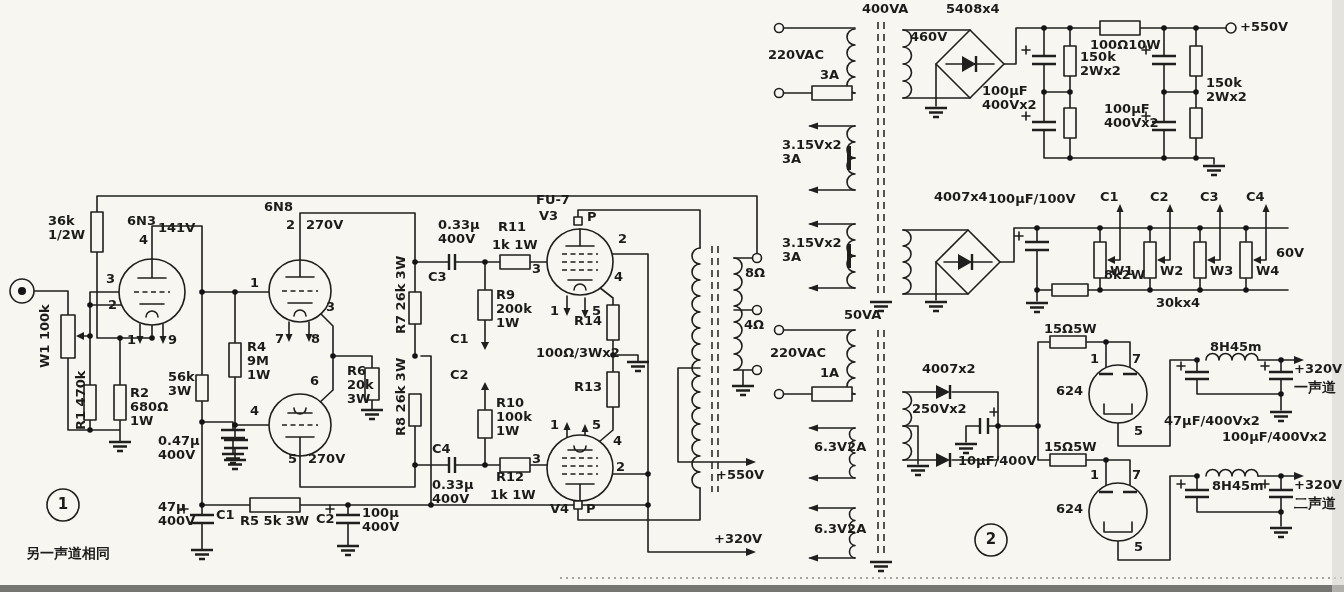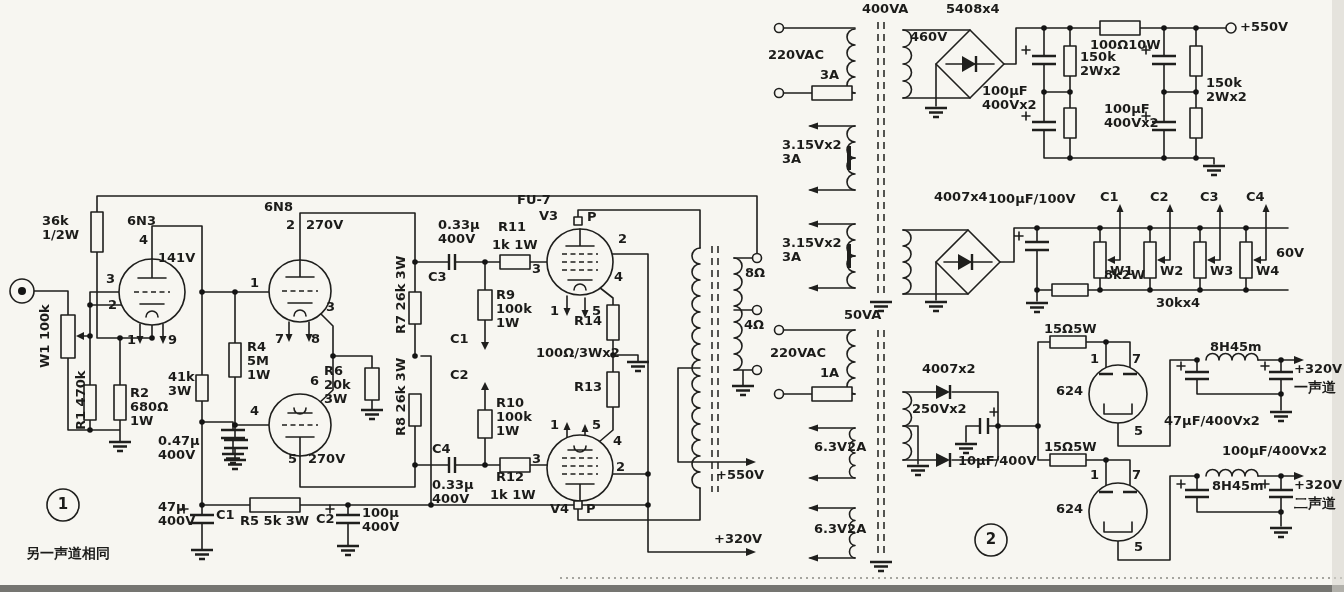--- a/index.html
+++ b/index.html
@@ -356,85 +356,85 @@
         <polygon class="ah" points="1304,476 1294,472 1294,480"></polygon>
   </g>
 
   <g>
     <line x1="560" y1="578" x2="1344" y2="578" stroke="#8a8a84" stroke-width="1.5" stroke-dasharray="2,4"></line>
     <rect x="0" y="585" width="1344" height="7" fill="#4a4a46" opacity="0.75"></rect>
     <rect x="1332" y="0" width="12" height="592" fill="#d8d7d1" opacity="0.6"></rect>
   </g>
 </svg>
 
-<i class="lb" style="left:42px;top:214px">36k
+<i class="lb" style="left:48px;top:214px">36k
 1/2W</i>
 <i class="lb" style="left:127px;top:214px">6N3</i>
 <i class="lb" style="left:139px;top:233px">4</i>
-<i class="lb" style="left:158px;top:251px">141V</i>
+<i class="lb" style="left:158px;top:221px">141V</i>
 <i class="lb" style="left:106px;top:272px">3</i>
 <i class="lb" style="left:108px;top:298px">2</i>
 <i class="lb" style="left:127px;top:333px">1</i>
 <i class="lb" style="left:168px;top:333px">9</i>
 <i class="lb v" style="left:38px;top:368px">W1 100k</i>
 <i class="lb v" style="left:74px;top:430px">R1 470k</i>
 <i class="lb" style="left:130px;top:386px">R2
 680Ω
 1W</i>
-<i class="lb" style="left:168px;top:370px">41k
+<i class="lb" style="left:168px;top:370px">56k
 3W</i>
 <i class="lb" style="left:158px;top:434px">0.47µ
 400V</i>
 <i class="lb" style="left:158px;top:500px">47µ
 400V</i>
 <i class="lb" style="left:216px;top:508px">C1</i>
 <i class="lb badge" style="left:54px;top:497px">1</i>
 <i class="lb cn" style="left:26px;top:546px">另一声道相同</i>
 <i class="lb" style="left:247px;top:340px">R4
-5M
+9M
 1W</i>
 <i class="lb" style="left:264px;top:200px">6N8</i>
 <i class="lb" style="left:286px;top:218px">2</i>
 <i class="lb" style="left:306px;top:218px">270V</i>
 <i class="lb" style="left:250px;top:276px">1</i>
 <i class="lb" style="left:326px;top:300px">3</i>
 <i class="lb" style="left:275px;top:332px">7</i>
 <i class="lb" style="left:311px;top:332px">8</i>
 <i class="lb" style="left:250px;top:404px">4</i>
 <i class="lb" style="left:310px;top:374px">6</i>
 <i class="lb" style="left:288px;top:452px">5</i>
 <i class="lb" style="left:308px;top:452px">270V</i>
-<i class="lb" style="left:324px;top:364px">R6
+<i class="lb" style="left:347px;top:364px">R6
 20k
 3W</i>
 <i class="lb" style="left:240px;top:514px">R5 5k 3W</i>
 <i class="lb" style="left:316px;top:512px">C2</i>
 <i class="lb" style="left:362px;top:506px">100µ
 400V</i>
 <i class="lb v" style="left:394px;top:334px">R7 26k 3W</i>
 <i class="lb v" style="left:394px;top:436px">R8 26k 3W</i>
 <i class="lb" style="left:428px;top:270px">C3</i>
 <i class="lb" style="left:438px;top:218px">0.33µ
 400V</i>
 <i class="lb" style="left:432px;top:442px">C4</i>
 <i class="lb" style="left:432px;top:478px">0.33µ
 400V</i>
 <i class="lb" style="left:496px;top:288px">R9
-100k
+200k
 1W</i>
 <i class="lb" style="left:450px;top:332px">C1</i>
 <i class="lb" style="left:450px;top:368px">C2</i>
 <i class="lb" style="left:496px;top:396px">R10
 100k
 1W</i>
 <i class="lb" style="left:498px;top:220px">R11</i>
 <i class="lb" style="left:492px;top:238px">1k 1W</i>
 <i class="lb" style="left:496px;top:470px">R12</i>
 <i class="lb" style="left:490px;top:488px">1k 1W</i>
-<i class="lb" style="left:517px;top:193px">FU-7</i>
+<i class="lb" style="left:536px;top:193px">FU-7</i>
 <i class="lb" style="left:539px;top:209px">V3</i>
 <i class="lb" style="left:587px;top:210px">P</i>
 <i class="lb" style="left:618px;top:232px">2</i>
 <i class="lb" style="left:532px;top:262px">3</i>
 <i class="lb" style="left:550px;top:304px">1</i>
 <i class="lb" style="left:592px;top:304px">5</i>
 <i class="lb" style="left:614px;top:270px">4</i>
 <i class="lb" style="left:574px;top:314px">R14</i>
 <i class="lb" style="left:536px;top:346px">100Ω/3Wx2</i>
 <i class="lb" style="left:574px;top:380px">R13</i>
@@ -496,19 +496,19 @@
 <i class="lb" style="left:1210px;top:340px">8H45m</i>
 <i class="lb" style="left:1164px;top:414px">47µF/400Vx2</i>
 <i class="lb" style="left:1294px;top:362px">+320V</i>
 <i class="lb cn" style="left:1294px;top:380px">一声道</i>
 <i class="lb" style="left:1044px;top:440px">15Ω5W</i>
 <i class="lb" style="left:1056px;top:502px">624</i>
 <i class="lb" style="left:1090px;top:468px">1</i>
 <i class="lb" style="left:1132px;top:468px">7</i>
 <i class="lb" style="left:1134px;top:540px">5</i>
 <i class="lb" style="left:1212px;top:479px">8H45m</i>
-<i class="lb" style="left:1222px;top:444px">100µF/400Vx2</i>
+<i class="lb" style="left:1222px;top:430px">100µF/400Vx2</i>
 <i class="lb" style="left:1294px;top:478px">+320V</i>
 <i class="lb cn" style="left:1294px;top:496px">二声道</i>
 <i class="lb" style="left:814px;top:440px">6.3V2A</i>
 <i class="lb" style="left:814px;top:522px">6.3V2A</i>
 <i class="lb badge" style="left:982px;top:532px">2</i>
 </div>
 
 </body></html>

